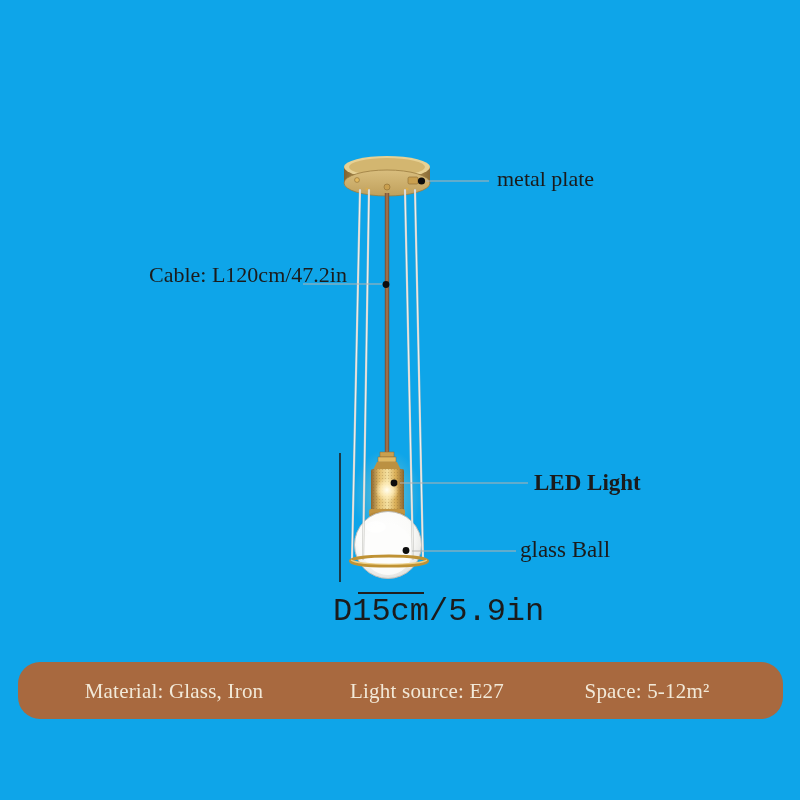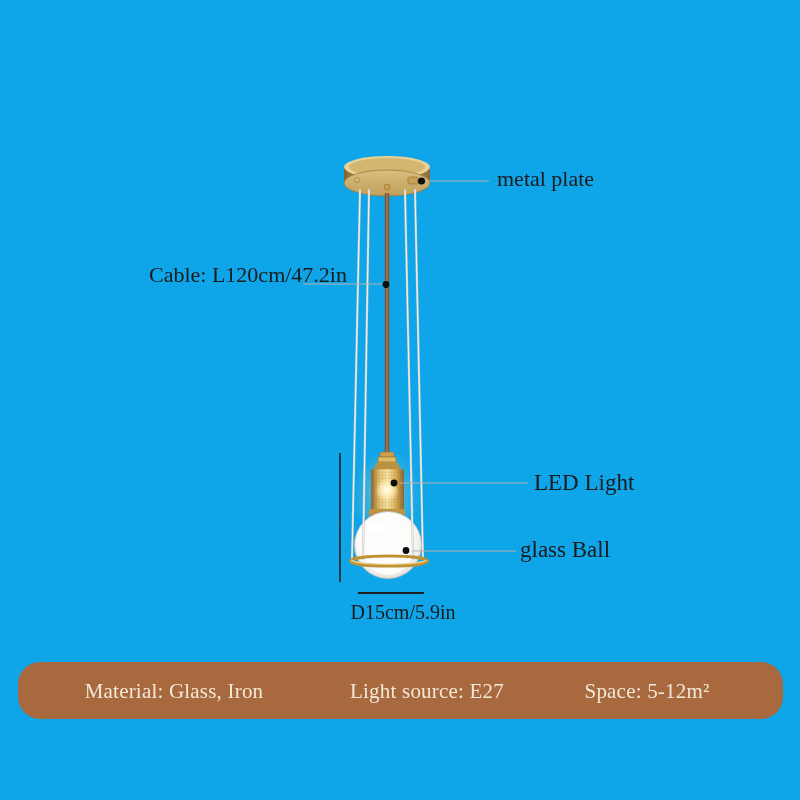--- a/index.html
+++ b/index.html
@@ -13,21 +13,21 @@
   }
   svg.lamp{position:absolute;left:0;top:0;}
   .label{
     position:absolute;
     font-size:22px;
     line-height:25px;
     white-space:nowrap;
     color:#1b1b1b;
   }
   .label.md{font-size:23px;line-height:26px;}
-  .label.big{font-size:20px;line-height:26px;}
+  .label.big{font-size:32px;line-height:26px;font-family:Liberation Mono, monospace;}
   .cable-label{white-space:normal;width:220px;}
   .height-label{width:140px;text-align:right;}
   .diameter-label{width:140px;text-align:center;}
   .spec-bar{
     position:absolute;
     left:18px;top:662px;
     width:765px;height:57px;
     background:#a8693f;
     border-radius:22px;
   }
@@ -161,21 +161,21 @@
       <circle cx="406" cy="550.5" r="3.4"></circle>
     </g>
   </svg>
 
   <div class="label" style="left:497px;top:166px;">metal plate</div>
 
   <div class="label cable-label" style="left:109px;top:262px;margin-left:40px;">
     <div>Cable: L120cm/47.2in</div>
   </div>
 
-  <div class="label md" style="left:534px;top:470px;">LED Light</div>
+  <div class="label md" style="left:534px;top:470px;font-weight:bold;">LED Light</div>
 
   <div class="label md" style="left:520px;top:537px;">glass Ball</div>
 
 
   <div class="label big diameter-label" style="left:333px;top:599px;">D15cm/5.9in</div>
 
   <div class="spec-bar">
     <span class="spec-item spec-material">Material: Glass, Iron</span>
     <span class="spec-item spec-light">Light source: E27</span>
     <span class="spec-item spec-space">Space: 5-12m²</span>

